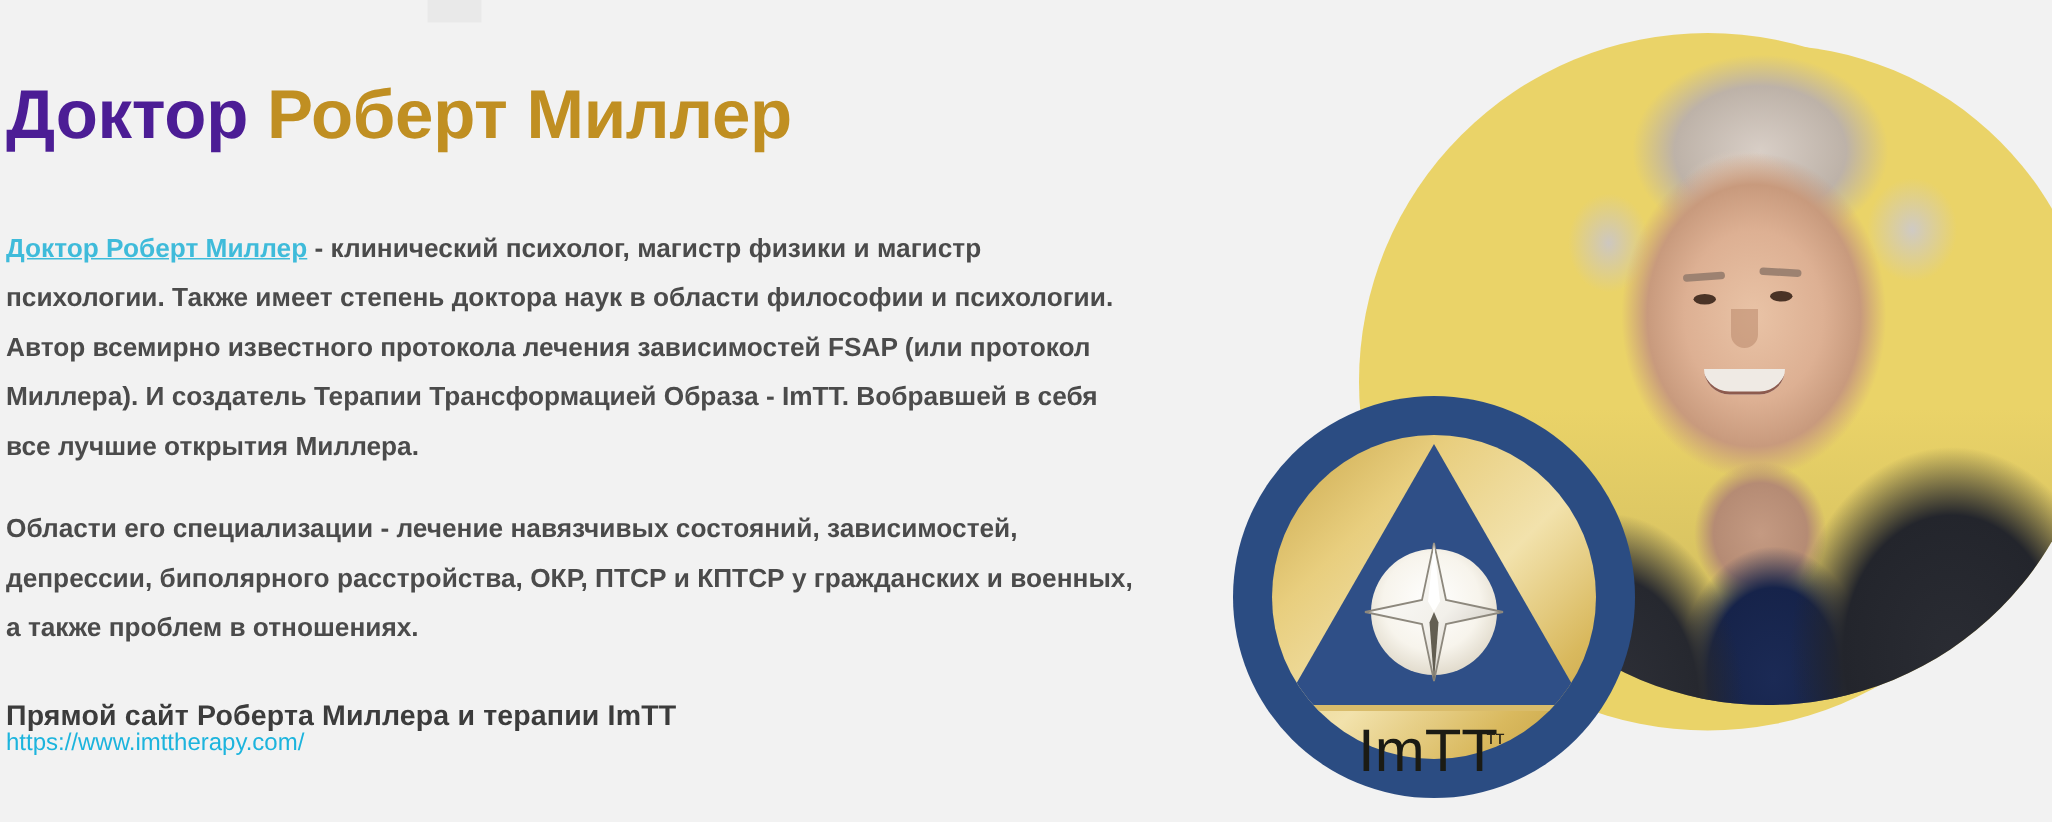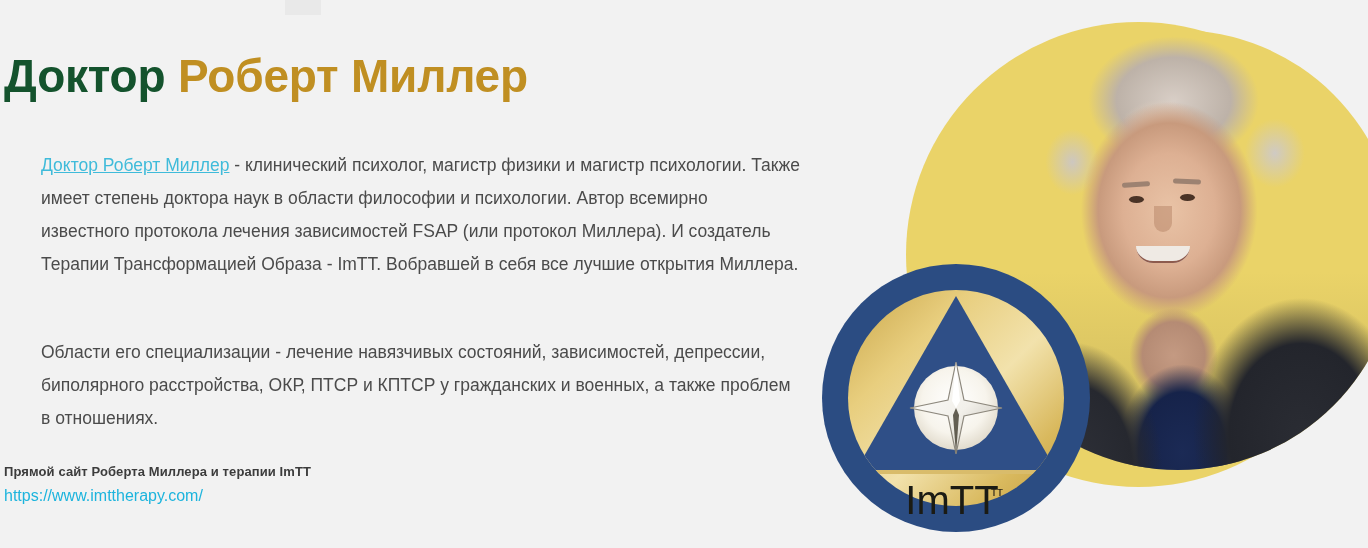--- a/index.html
+++ b/index.html
@@ -40,45 +40,44 @@
   .page-title {
     position: absolute;
     left: 4px;
     top: 17px;
     font-size: 46px;
     line-height: 56px;
     font-weight: bold;
     letter-spacing: -0.2px;
     white-space: nowrap;
   }
-  .title-part-a { color: #14532d; }
+  .title-part-a { color: #4c1d95; }
   .title-part-b { color: #C08F22; }
 
   .body-block {
     position: absolute;
     left: 4px;
     width: 760px;
     font-size: 17.5px;
     line-height: 33px;
     color: #4b4b4b;
-    font-weight: 400;
-    margin-left: 37px;
+    font-weight: 700;
   }
   .para-1 { top: 131px; }
   .para-2 { top: 318px; }
 
   .inline-link {
     color: #3FBBDA;
   }
 
   .bold-line {
     position: absolute;
     left: 4px;
     top: 445px;
-    font-size: 13px;
+    font-size: 19px;
     line-height: 28px;
     font-weight: bold;
     color: #3c3c3c;
     letter-spacing: 0.1px;
     text-align: right;
   }
 
   .site-link {
     position: absolute;
     left: 4px;

